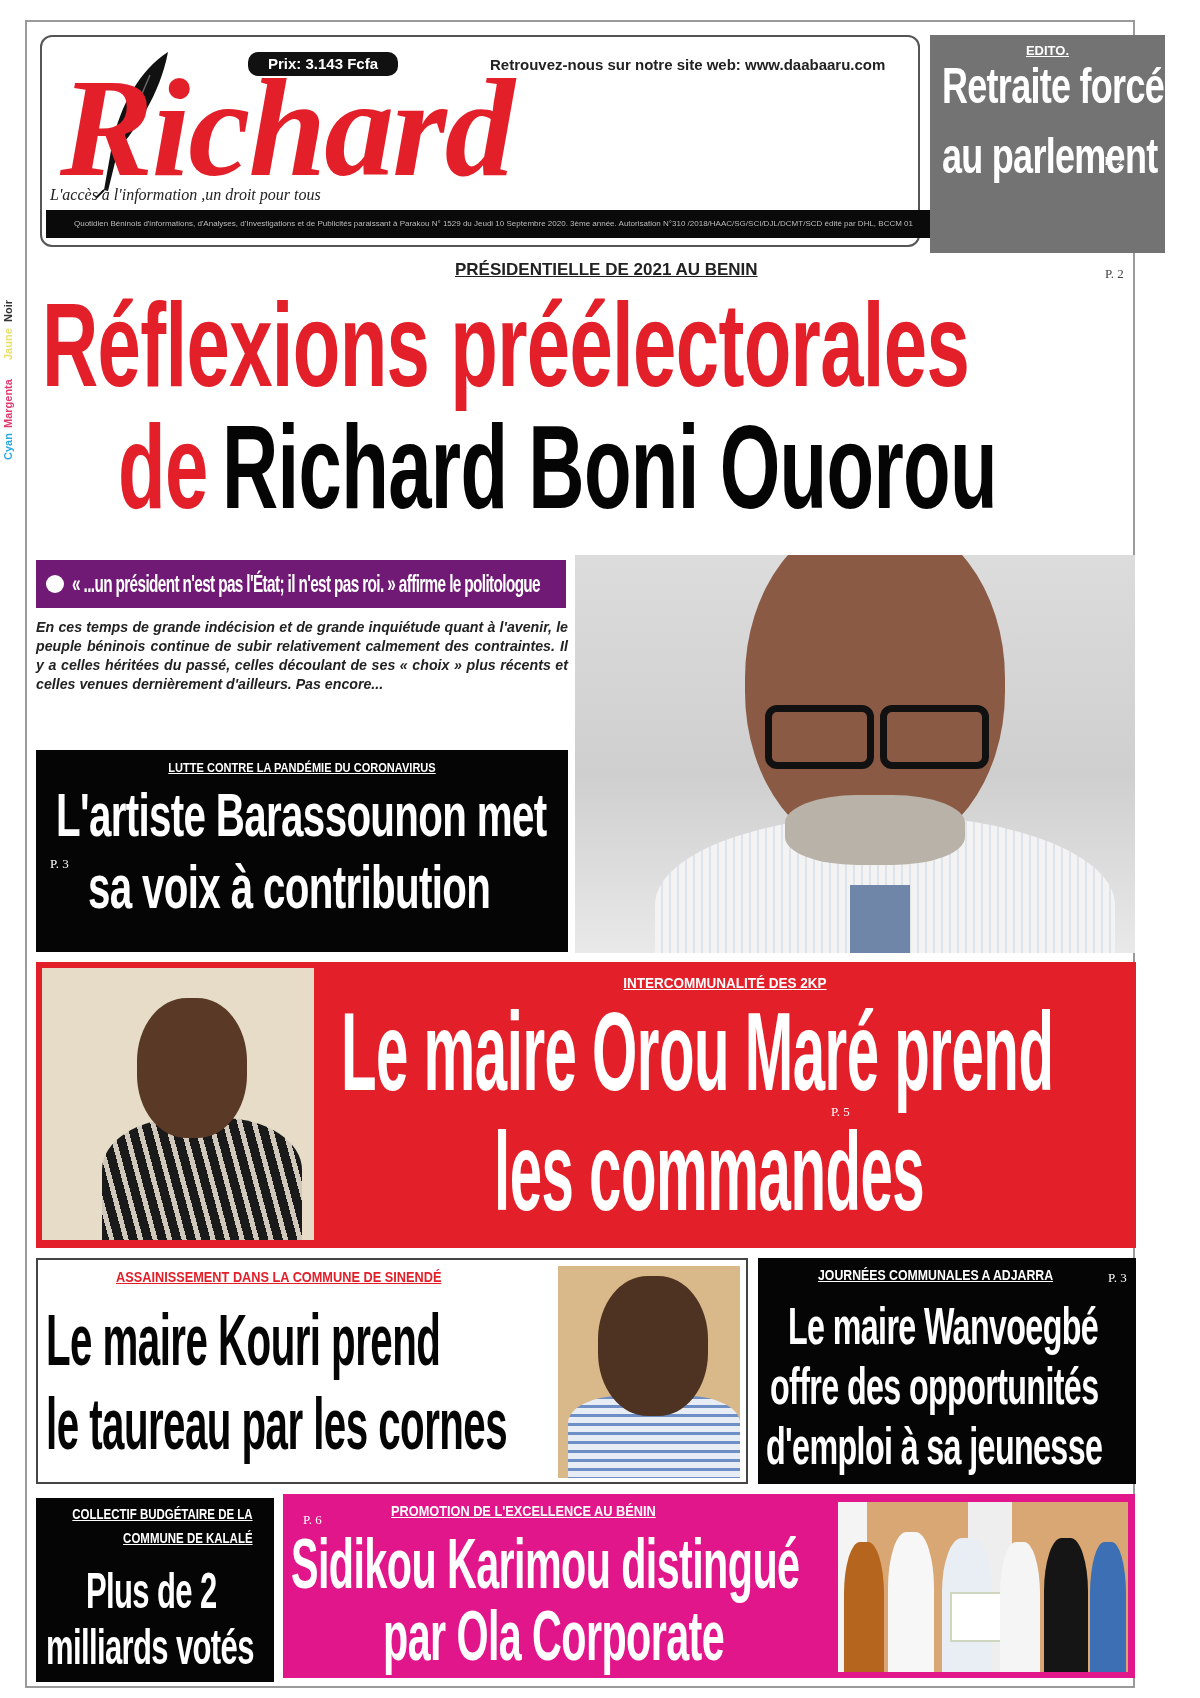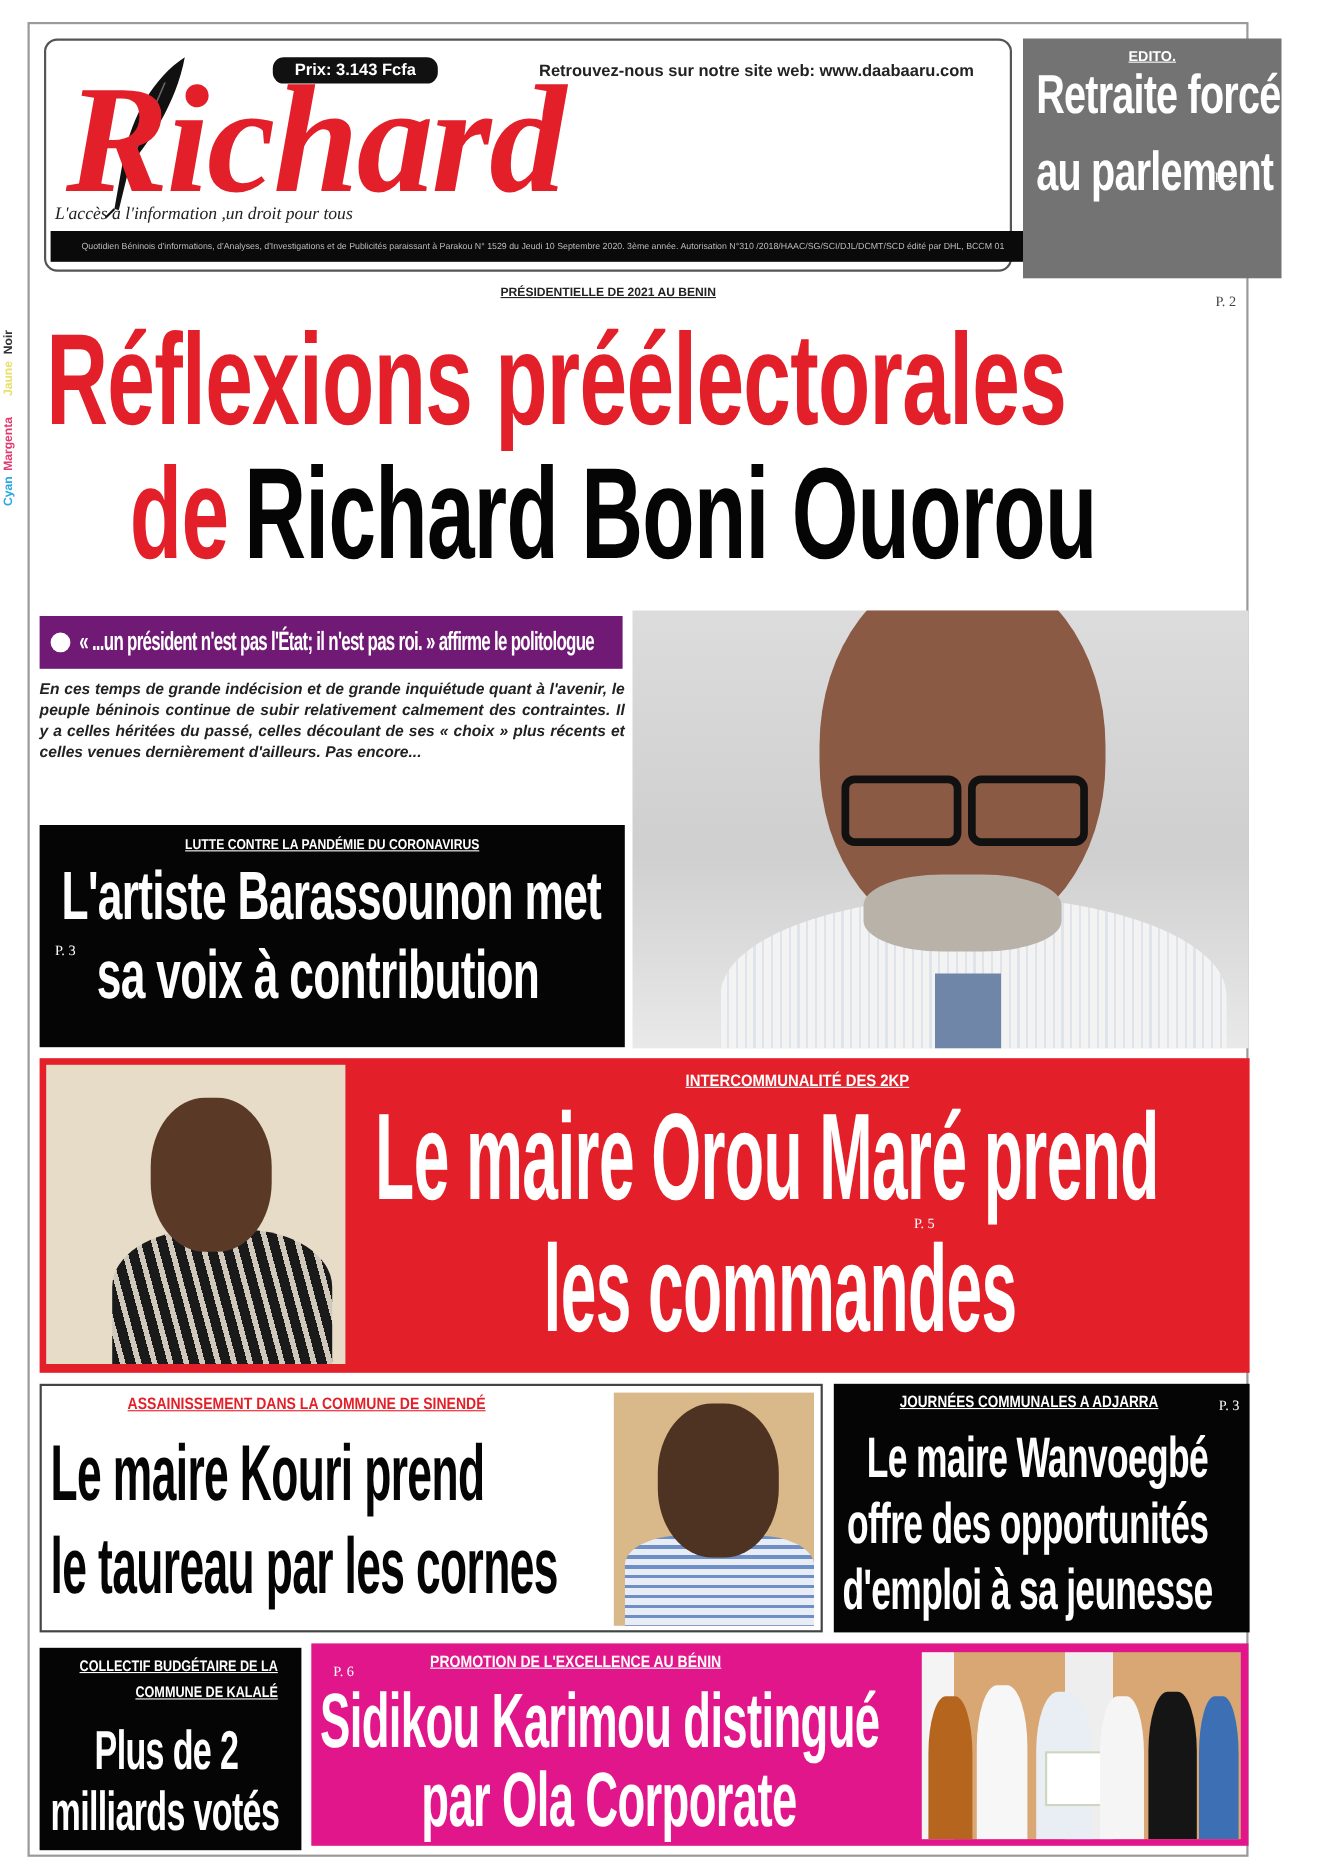--- a/index.html
+++ b/index.html
@@ -45,21 +45,21 @@
 <div class="abs tagline">L'accès à l'information ,un droit pour tous</div>
 <div class="abs infobar">Quotidien Béninois d'informations, d'Analyses, d'Investigations et de Publicités paraissant à Parakou N° 1529 du Jeudi 10 Septembre 2020. 3ème année. Autorisation N°310 /2018/HAAC/SG/SCI/DJL/DCMT/SCD édité par DHL, BCCM 01</div>
 
 <div class="abs edito">
   <div class="kicker" style="font-size:13px;margin-top:8px">EDITO.</div>
   <div class="cond" style="font-size:50px;line-height:56px;transform:scaleX(0.72);margin-left:12px">Retraite forcée</div>
   <div class="pref" style="position:absolute;right:42px;top:118px">P. 2</div>
   <div class="cond" style="font-size:50px;line-height:56px;transform:scaleX(0.72);margin-left:12px;margin-top:14px">au parlement !</div>
 </div>
 
-<div class="abs kicker" style="left:455px;top:260px;font-size:11px;color:#222">PRÉSIDENTIELLE DE 2021 AU BENIN</div>
+<div class="abs kicker" style="left:455px;top:260px;font-size:17px;color:#222">PRÉSIDENTIELLE DE 2021 AU BENIN</div>
 <div class="abs pref" style="left:1105px;top:266px;color:#444">P. 2</div>
 <div class="abs cond" style="left:42px;top:285px;font-size:118px;line-height:120px;color:#e3202a;transform:scaleX(0.66)">Réflexions préélectorales</div>
 <div class="abs cond" style="left:118px;top:407px;font-size:118px;line-height:120px;color:#e3202a;transform:scaleX(0.66)">de</div>
 <div class="abs cond" style="left:222px;top:407px;font-size:118px;line-height:120px;color:#050505;transform:scaleX(0.66)">Richard Boni Ouorou</div>
 
 <div class="abs" style="left:36px;top:560px;width:530px;height:48px;background:#701a75;">
   <span style="position:absolute;left:10px;top:15px;width:18px;height:18px;background:#fff;border-radius:50%"></span>
   <span class="cond" style="position:absolute;left:36px;top:10px;font-size:24px;color:#fff;transform:scaleX(0.64)">« ...un président n'est pas l'État; il n'est pas roi. » affirme le politologue</span>
 </div>
 <div class="abs" style="left:36px;top:618px;width:532px;font-size:14.2px;line-height:19px;font-style:italic;font-weight:bold;color:#222;text-align:justify">En ces temps de grande indécision et de grande inquiétude quant à l'avenir, le peuple béninois continue de subir relativement calmement des contraintes. Il y a celles héritées du passé, celles découlant de ses « choix » plus récents et celles venues dernièrement d'ailleurs. Pas encore...</div>

